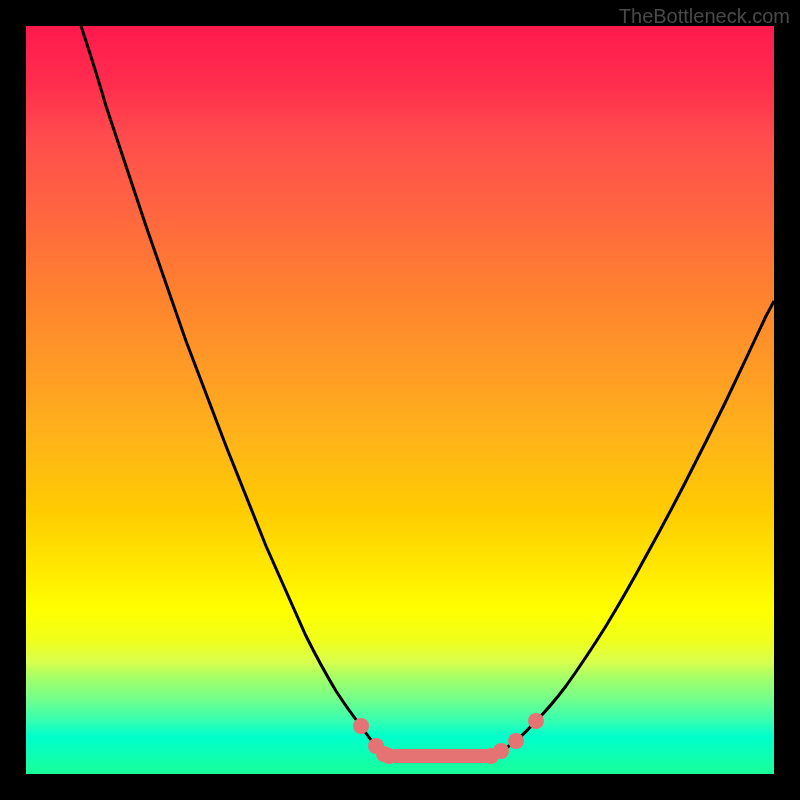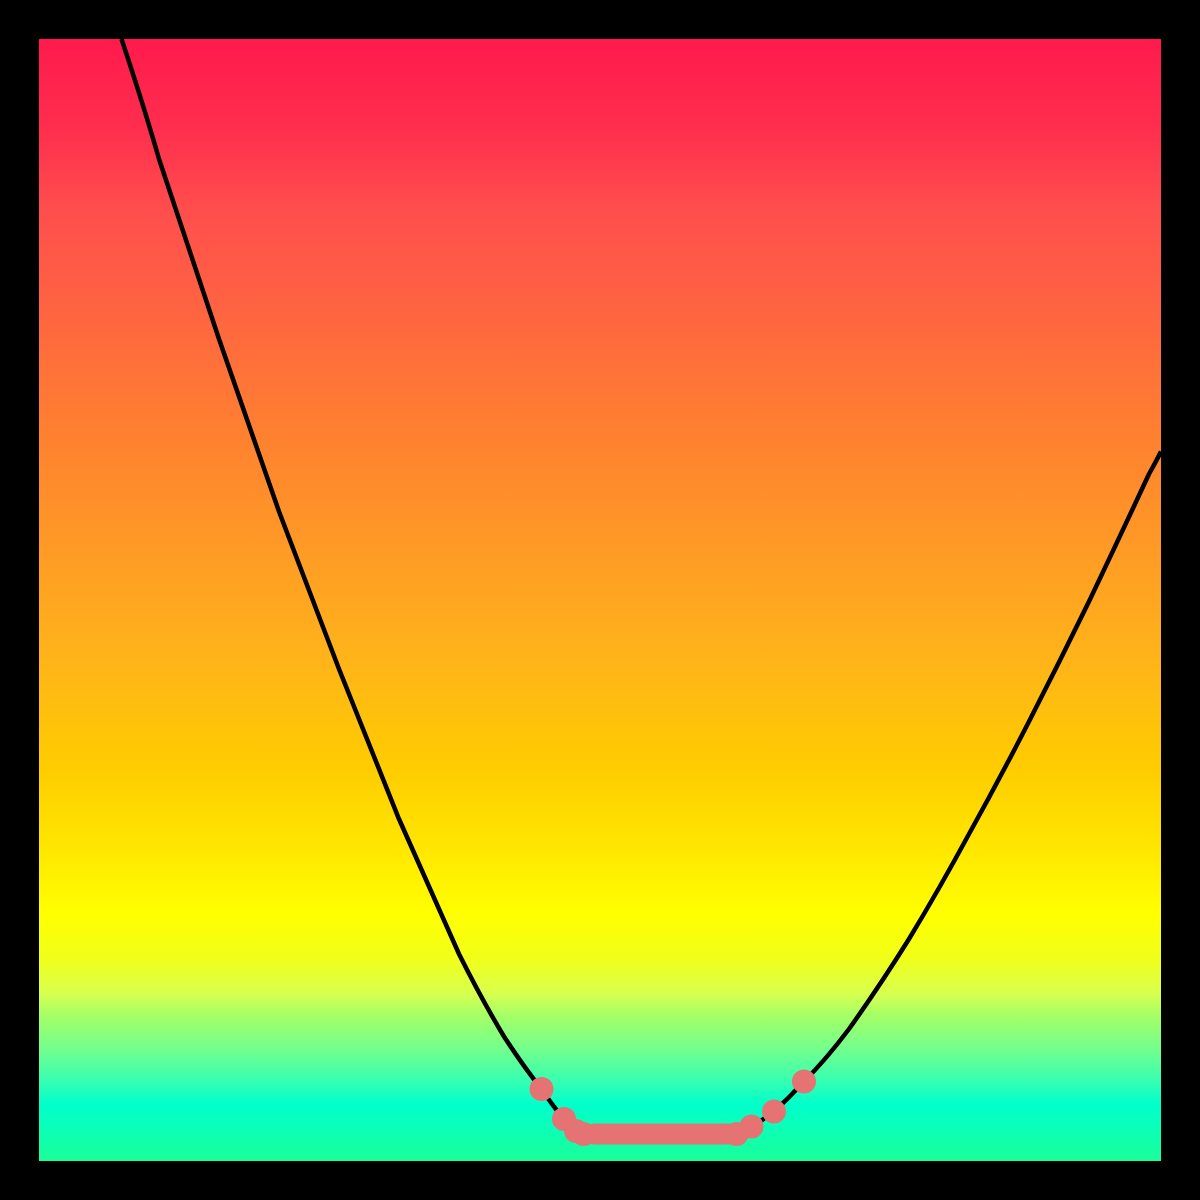--- a/index.html
+++ b/index.html
@@ -100,13 +100,14 @@
     <circle cx="350" cy="720" r="8" fill="#e67373"></circle>
     <circle cx="358" cy="728" r="8" fill="#e67373"></circle>
     <circle cx="363" cy="730" r="8" fill="#e67373"></circle>
 
     <circle cx="465" cy="730" r="8" fill="#e67373"></circle>
     <circle cx="475" cy="725" r="8" fill="#e67373"></circle>
     <circle cx="490" cy="715" r="8" fill="#e67373"></circle>
     <circle cx="510" cy="695" r="8" fill="#e67373"></circle>
   </svg>
 
+  <div class="watermark">TheBottleneck.com</div>
 </div>
 
 </body></html>

